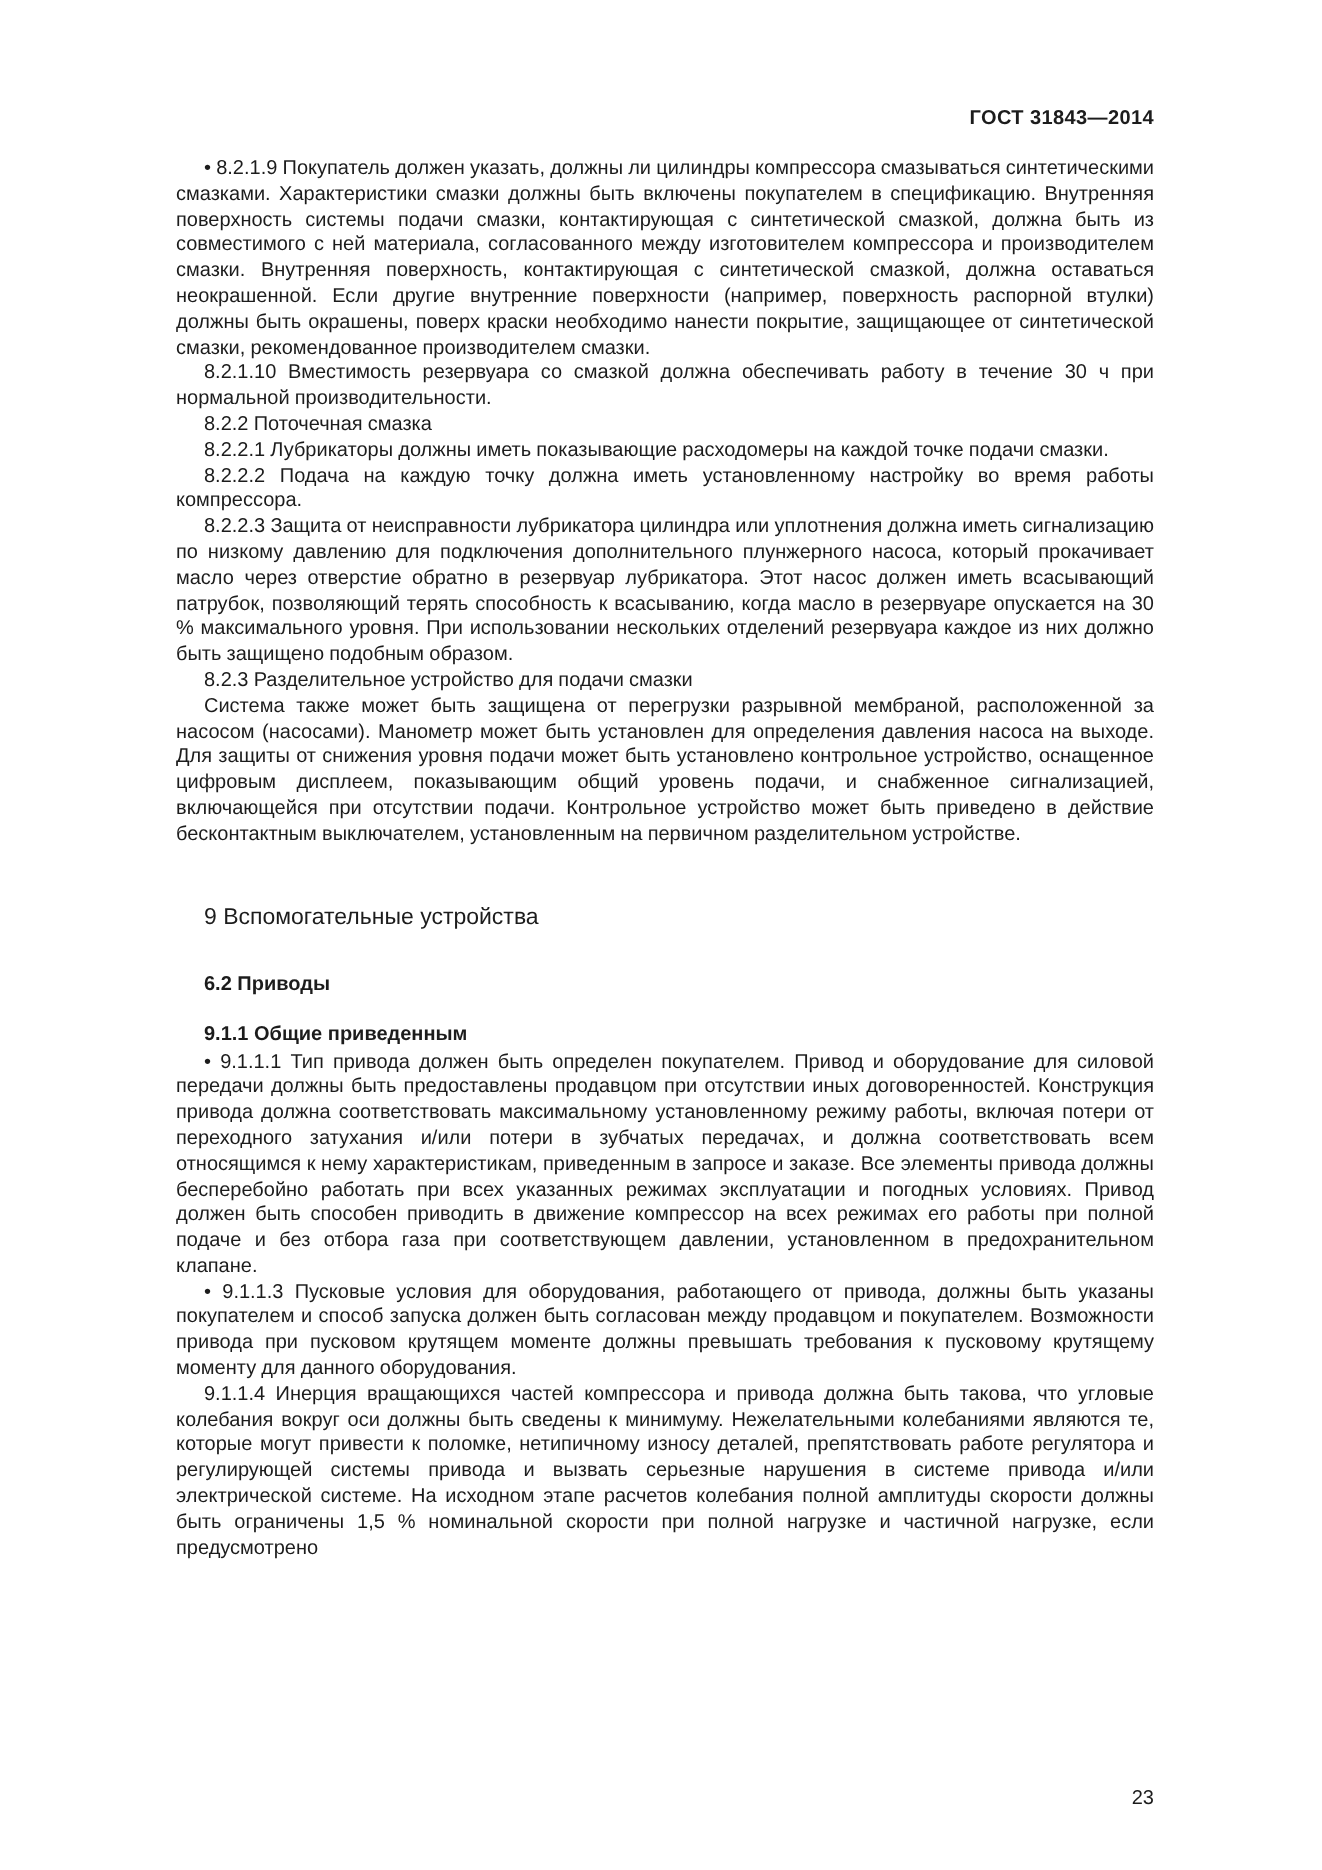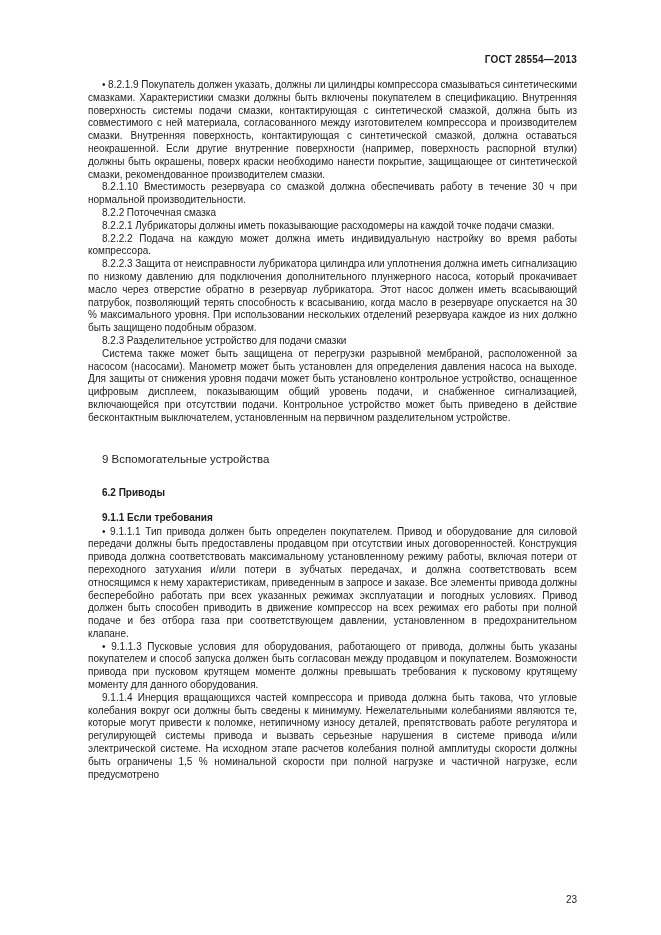--- a/index.html
+++ b/index.html
@@ -79,35 +79,35 @@
     text-align: right;
     font-size: 10px;
   }
 </style>
 </head>
 <body>
 
 <div class="page">
 
   <div class="header">
-    <span>ГОСТ 28554—2013</span>
+    <span>ГОСТ 31843—2014</span>
   </div>
 
   <div class="content">
     <p class="para">• 8.2.1.9 Покупатель должен указать, должны ли цилиндры компрессора смазываться синтетическими смазками. Характеристики смазки должны быть включены покупателем в спецификацию. Внутренняя поверхность системы подачи смазки, контактирующая с синтетической смазкой, должна быть из совместимого с ней материала, согласованного между изготовителем компрессора и производителем смазки. Внутренняя поверхность, контактирующая с синтетической смазкой, должна оставаться неокрашенной. Если другие внутренние поверхности (например, поверхность распорной втулки) должны быть окрашены, поверх краски необходимо нанести покрытие, защищающее от синтетической смазки, рекомендованное производителем смазки.</p>
     <p class="para">8.2.1.10 Вместимость резервуара со смазкой должна обеспечивать работу в течение 30 ч при нормальной производительности.</p>
     <p class="para bold">8.2.2 Поточечная смазка</p>
     <p class="para">8.2.2.1 Лубрикаторы должны иметь показывающие расходомеры на каждой точке подачи смазки.</p>
-    <p class="para">8.2.2.2 Подача на каждую может должна иметь индивидуальную настройку во время работы компрессора.</p>
+    <p class="para">8.2.2.2 Подача на каждую точку должна иметь установленному настройку во время работы компрессора.</p>
     <p class="para">8.2.2.3 Защита от неисправности лубрикатора цилиндра или уплотнения должна иметь сигнализацию по низкому давлению для подключения дополнительного плунжерного насоса, который прокачивает масло через отверстие обратно в резервуар лубрикатора. Этот насос должен иметь всасывающий патрубок, позволяющий терять способность к всасыванию, когда масло в резервуаре опускается на 30 % максимального уровня. При использовании нескольких отделений резервуара каждое из них должно быть защищено подобным образом.</p>
     <p class="para bold">8.2.3 Разделительное устройство для подачи смазки</p>
     <p class="para">Система также может быть защищена от перегрузки разрывной мембраной, расположенной за насосом (насосами). Манометр может быть установлен для определения давления насоса на выходе. Для защиты от снижения уровня подачи может быть установлено контрольное устройство, оснащенное цифровым дисплеем, показывающим общий уровень подачи, и снабженное сигнализацией, включающейся при отсутствии подачи. Контрольное устройство может быть приведено в действие бесконтактным выключателем, установленным на первичном разделительном устройстве.</p>
     <p class="h-section">9 Вспомогательные устройства</p>
     <p class="h-sub">6.2 Приводы</p>
-    <p class="h-sub2">9.1.1 Если требования</p>
+    <p class="h-sub2">9.1.1 Общие приведенным</p>
     <p class="para">• 9.1.1.1 Тип привода должен быть определен покупателем. Привод и оборудование для силовой передачи должны быть предоставлены продавцом при отсутствии иных договоренностей. Конструкция привода должна соответствовать максимальному установленному режиму работы, включая потери от переходного затухания и/или потери в зубчатых передачах, и должна соответствовать всем относящимся к нему характеристикам, приведенным в запросе и заказе. Все элементы привода должны бесперебойно работать при всех указанных режимах эксплуатации и погодных условиях. Привод должен быть способен приводить в движение компрессор на всех режимах его работы при полной подаче и без отбора газа при соответствующем давлении, установленном в предохранительном клапане.</p>
     <p class="para">• 9.1.1.3 Пусковые условия для оборудования, работающего от привода, должны быть указаны покупателем и способ запуска должен быть согласован между продавцом и покупателем. Возможности привода при пусковом крутящем моменте должны превышать требования к пусковому крутящему моменту для данного оборудования.</p>
     <p class="para">9.1.1.4 Инерция вращающихся частей компрессора и привода должна быть такова, что угловые колебания вокруг оси должны быть сведены к минимуму. Нежелательными колебаниями являются те, которые могут привести к поломке, нетипичному износу деталей, препятствовать работе регулятора и регулирующей системы привода и вызвать серьезные нарушения в системе привода и/или электрической системе. На исходном этапе расчетов колебания полной амплитуды скорости должны быть ограничены 1,5 % номинальной скорости при полной нагрузке и частичной нагрузке, если предусмотрено</p>
   </div>
 
   <div class="footer">
     <span>23</span>
   </div>
 
 </div>

